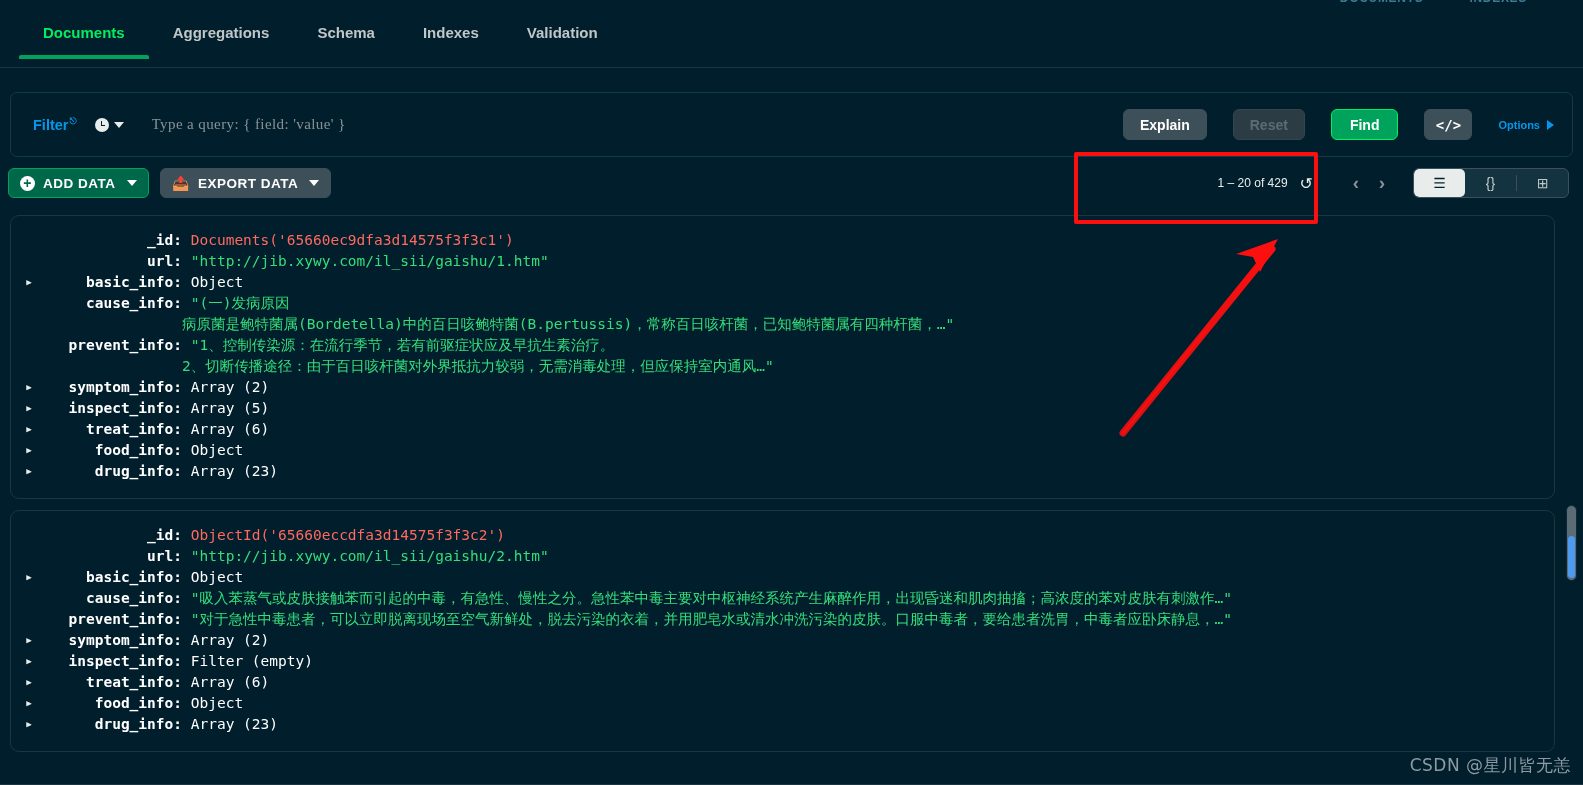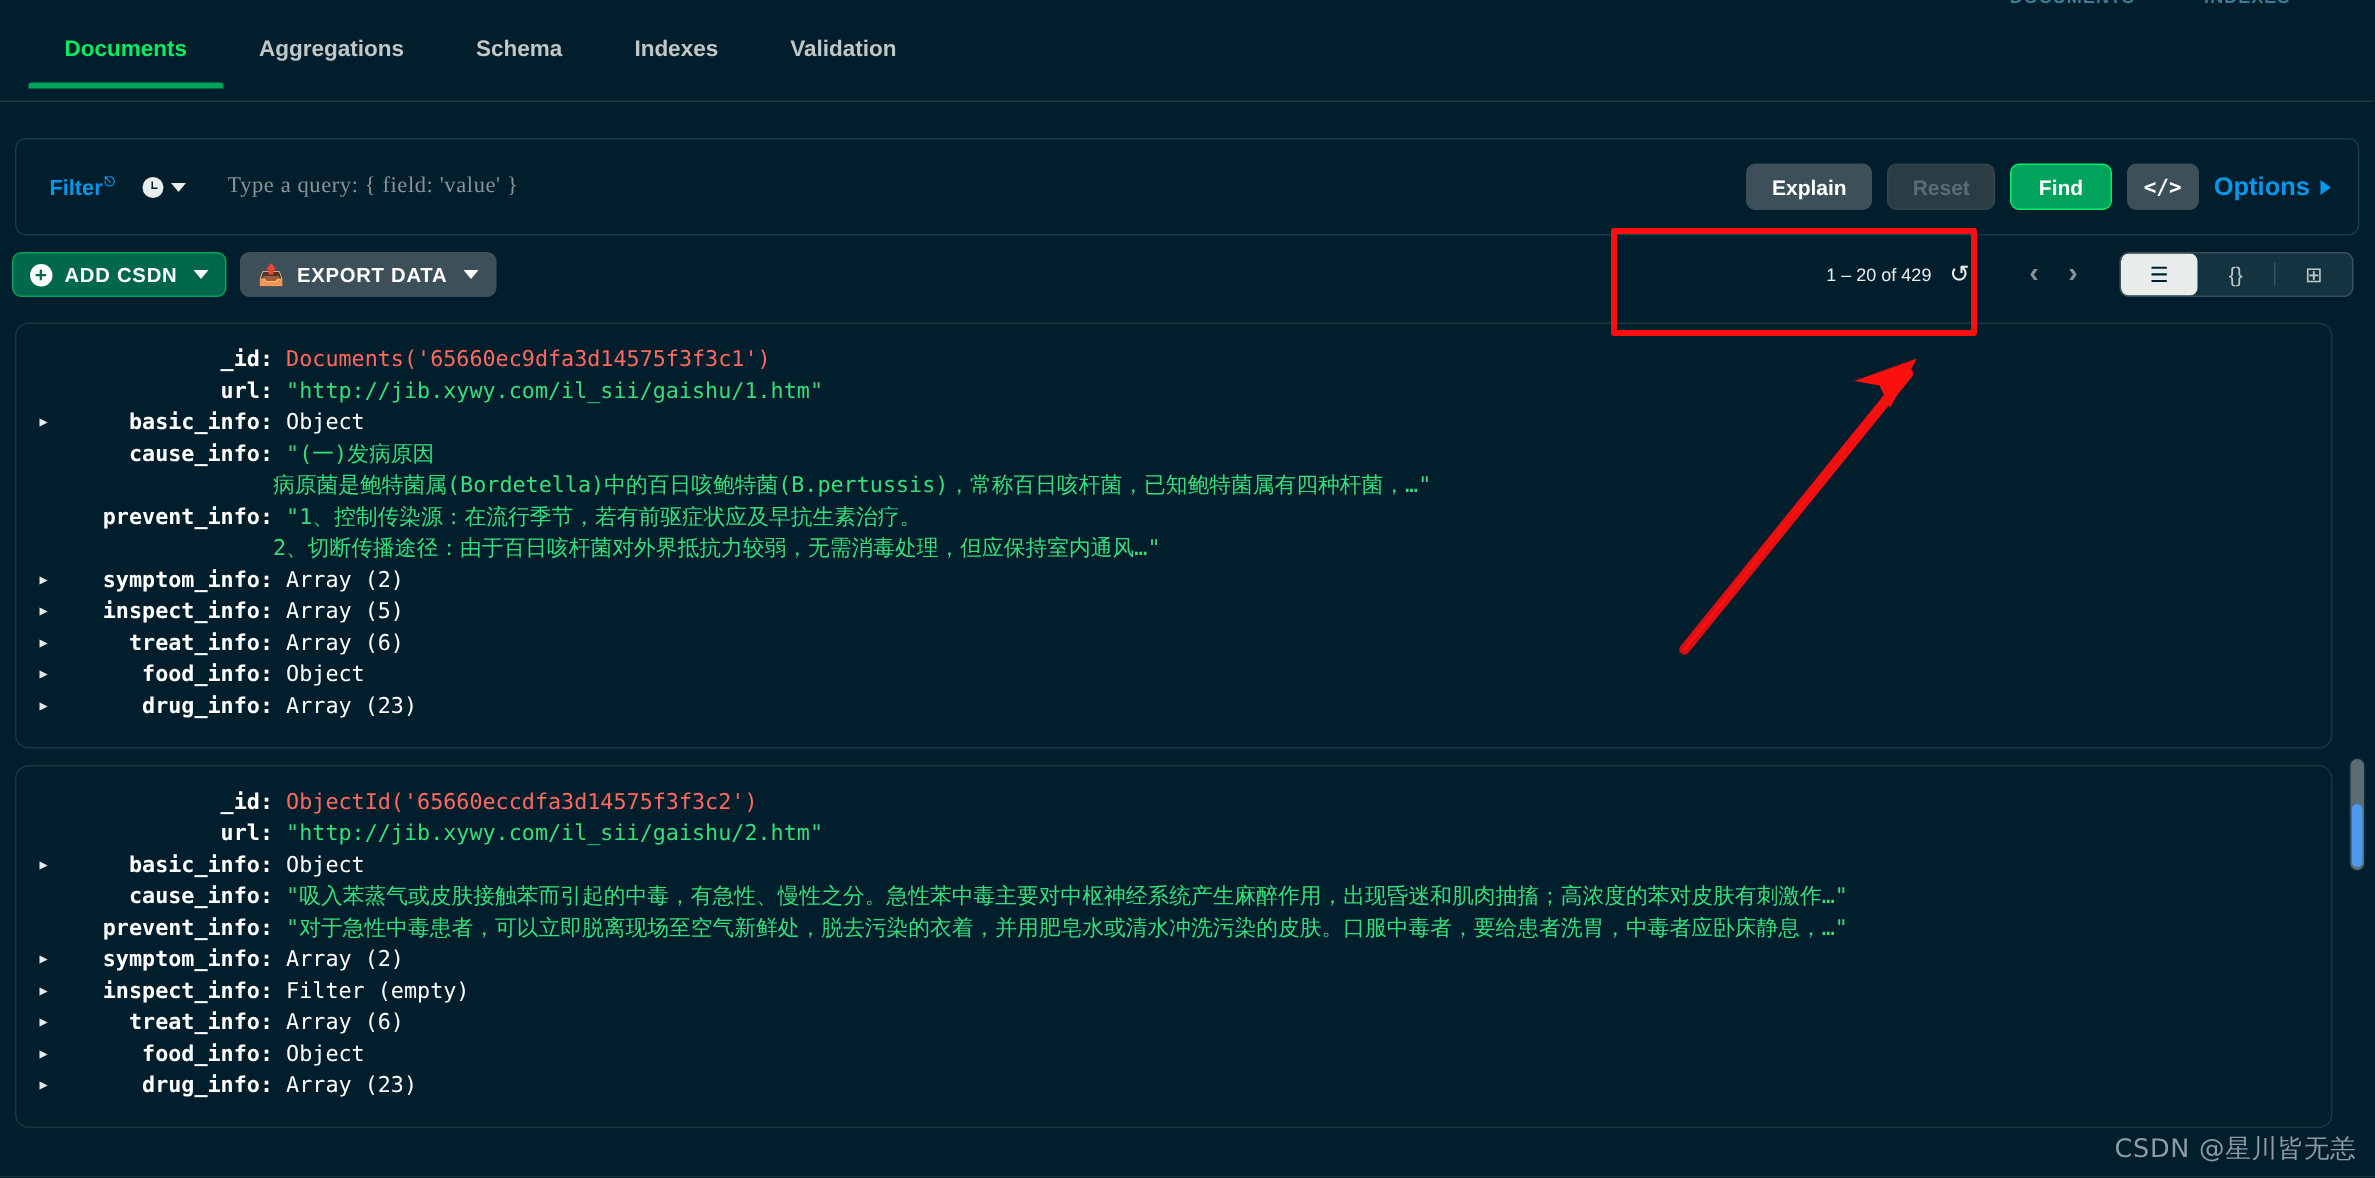--- a/index.html
+++ b/index.html
@@ -84,37 +84,37 @@
     border-top: 6px solid #e8edeb;
   }
   .query-input {
     flex: 1; margin-left: 26px; margin-right: 10px;
     background: transparent; border: none; outline: none;
     font-family: Liberation Serif, serif;
     font-size: 15px; color: #889397; letter-spacing: 0.4px;
   }
   .query-input::placeholder { color: #889397; opacity: 1; }
 
-  .qbtns { display: flex; align-items: center; gap: 10px; padding-right: 18px; }
+  .qbtns { display: flex; align-items: center; gap: 26px; padding-right: 18px; }
   .btn {
     height: 31px; padding: 0 16px;
     border-radius: 6px; border: 1px solid #3d4f58;
     background: #3d4f58; color: #ffffff;
     font-size: 14px; font-weight: 700;
     display: flex; align-items: center; justify-content: center;
     cursor: pointer; white-space: nowrap;
   }
   .btn.ghost { background: #2b3c44; color: #5c6c75; border-color: #34454d; }
   .btn.find { background: #00a35c; border-color: #00ed64; color: #ffffff; padding: 0 18px; }
   .btn.code {
     background: #3d4f58; width: 48px; padding: 0;
     font-family: "DejaVu Sans Mono", monospace; font-size: 14px;
   }
   .options-link {
-    color: #0498ec; font-size: 17px; font-weight: 700;
+    color: #0498ec; font-size: 11px; font-weight: 700;
     display: flex; align-items: center; gap: 7px; cursor: pointer;
   }
   .caret-r {
     width: 0; height: 0;
     border-top: 5px solid transparent; border-bottom: 5px solid transparent;
     border-left: 7px solid #0498ec;
   }
 
   
   .toolbar {
@@ -265,21 +265,21 @@
       <div class="options-link">
         <span>Options</span>
         <span class="caret-r"></span>
       </div>
     </div>
   </div>
 
   <div class="toolbar">
     <div class="toolbtn" id="add-data">
       <span class="plus-circle">+</span>
-      <span>ADD CSDN</span>
+      <span>ADD DATA</span>
       <span class="caret-sm"></span>
     </div>
     <div class="toolbtn" id="export-data">
       <span class="export-ic">📤</span>
       <span>EXPORT DATA</span>
       <span class="caret-sm"></span>
     </div>
   </div>
 
   <div class="pagination">

